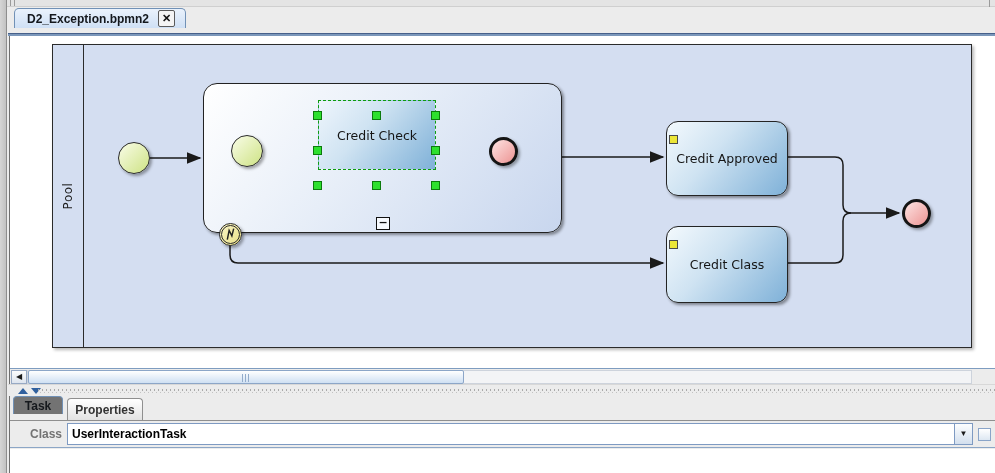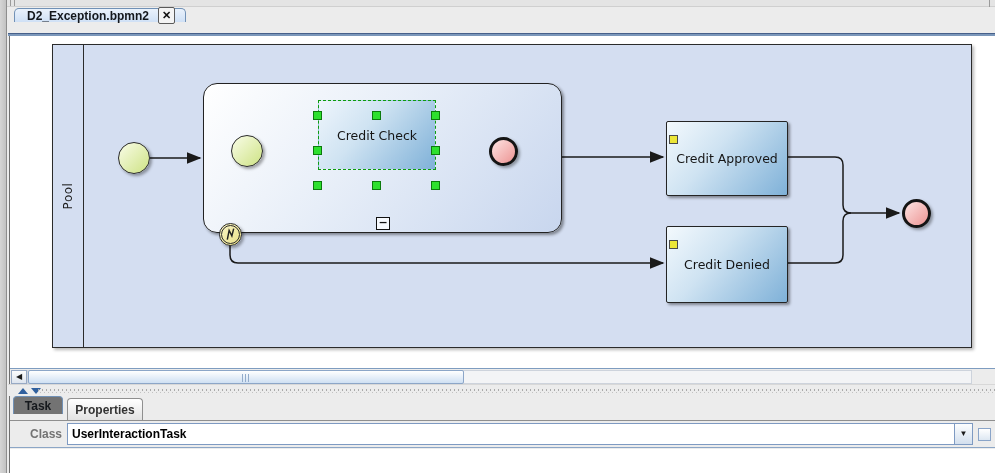--- a/index.html
+++ b/index.html
@@ -10,21 +10,21 @@
   
   .top-strip { position:absolute; left:0; top:0; width:995px; height:7px; background:#e4e4e4; border-bottom:1px solid #cfcfcf; }
   .top-strip-grip { position:absolute; left:2px; top:0; width:14px; height:6px;
      background:repeating-linear-gradient(90deg,#9a9a9a 0 1px,transparent 1px 4px); }
   .top-strip-line { position:absolute; left:989px; top:0; width:1px; height:7px; background:#9a9a9a; }
   .left-strip { position:absolute; left:0; top:0; width:7px; height:473px; background:linear-gradient(90deg,#d6d6d6,#c2c2c2); border-right:1px solid #8e8e8e; }
   .panel-edge { position:absolute; left:9px; top:36px; width:1px; height:437px; background:#6f6f6f; }
 
   
   .tabbar { position:absolute; left:8px; top:7px; width:987px; height:26px; background:#ececec; }
-  .editor-tab { position:absolute; left:6px; top:1px; height:14px; padding:0 10px 0 12px;
+  .editor-tab { position:absolute; left:6px; top:1px; height:20px; padding:0 10px 0 12px;
      background:linear-gradient(180deg,#eaf2fc,#cfe0f5); border:1px solid #7191b6; border-bottom:none;
      border-radius:5px 5px 0 0; display:flex; align-items:center; gap:9px; }
   .editor-tab .title { font-size:12px; font-weight:bold; color:#14181d; white-space:nowrap; }
   .tab-close { width:17px; height:17px; border:1px solid #5a5a5a; background:#f4f4f4; border-radius:2px;
      font-size:11px; font-weight:bold; color:#111; line-height:15px; text-align:center; cursor:pointer; }
   .tab-underline { position:absolute; left:8px; top:33px; width:987px; height:3px; background:#7b97ba; border-top:1px solid #46608a; }
 
   
   .viewport { position:absolute; left:10px; top:36px; width:985px; height:332px; background:#ffffff; overflow:hidden; }
 
@@ -45,21 +45,21 @@
   .event { position:absolute; border-radius:50%; box-shadow:2px 2px 3px rgba(0,0,0,0.35); }
   .start-ev { width:32px; height:32px; border:1.6px solid #2b2b2b;
      background:linear-gradient(135deg,#f5fade 10%,#d2e58e 90%); }
   .end-ev { width:29px; height:29px; border:3.5px solid #141414;
      background:linear-gradient(135deg,#fcdcdb 10%,#ee9c9b 90%); }
   .boundary-ev { width:23px; height:23px; border:1.5px solid #2b2b2b;
      background:linear-gradient(135deg,#faf5c8,#e8df86); }
   .boundary-ev::after { content:""; position:absolute; inset:1px; border:1px solid #2b2b2b; border-radius:50%; }
   .boundary-ev svg { position:absolute; inset:0; z-index:2; }
 
-  .task { position:absolute; border:1.4px solid #242424; border-radius:2px;
+  .task { position:absolute; border:1.4px solid #242424; border-radius:12px;
      background:linear-gradient(130deg,#f3f9fd 0%,#cfe3f2 40%,#7fb1d8 100%);
      box-shadow:2px 2px 3px rgba(0,0,0,0.4);
      display:flex; align-items:center; justify-content:center; }
   .task .tlabel { font-size:12.5px; color:#151515; font-family:"DejaVu Sans", sans-serif; white-space:nowrap; }
   .task-marker { position:absolute; left:2px; top:13px; width:9px; height:9px; background:#ece637; border:1px solid #4a4a4a; }
 
   .task.selected { border:1.5px dashed #0d9c0d; border-radius:0; box-shadow:none;
      background:linear-gradient(130deg,#eef5fc 0%,#cfe3f2 40%,#7fb1d8 100%); }
   .handle { position:absolute; width:9px; height:9px; background:#2ee02e; border:1px solid #0c7a0c; z-index:5; }
 
@@ -175,21 +175,21 @@
       </svg>
     </div>
 
     <div class="task" style="left:656px; top:85px; width:122px; height:75px;">
       <span class="task-marker"></span>
       <span class="tlabel">Credit Approved</span>
     </div>
 
     <div class="task" style="left:656px; top:190px; width:122px; height:77px;">
       <span class="task-marker"></span>
-      <span class="tlabel">Credit Denied</span>
+      <span class="tlabel">Credit Class</span>
     </div>
 
     <div class="event end-ev" style="left:892px; top:163px;"></div>
   </div>
 
   <div class="hscroll">
     <div class="hs-btn">◀</div>
     <div class="hs-track"></div>
     <div class="hs-thumb">
       <div class="hs-grip"></div>

